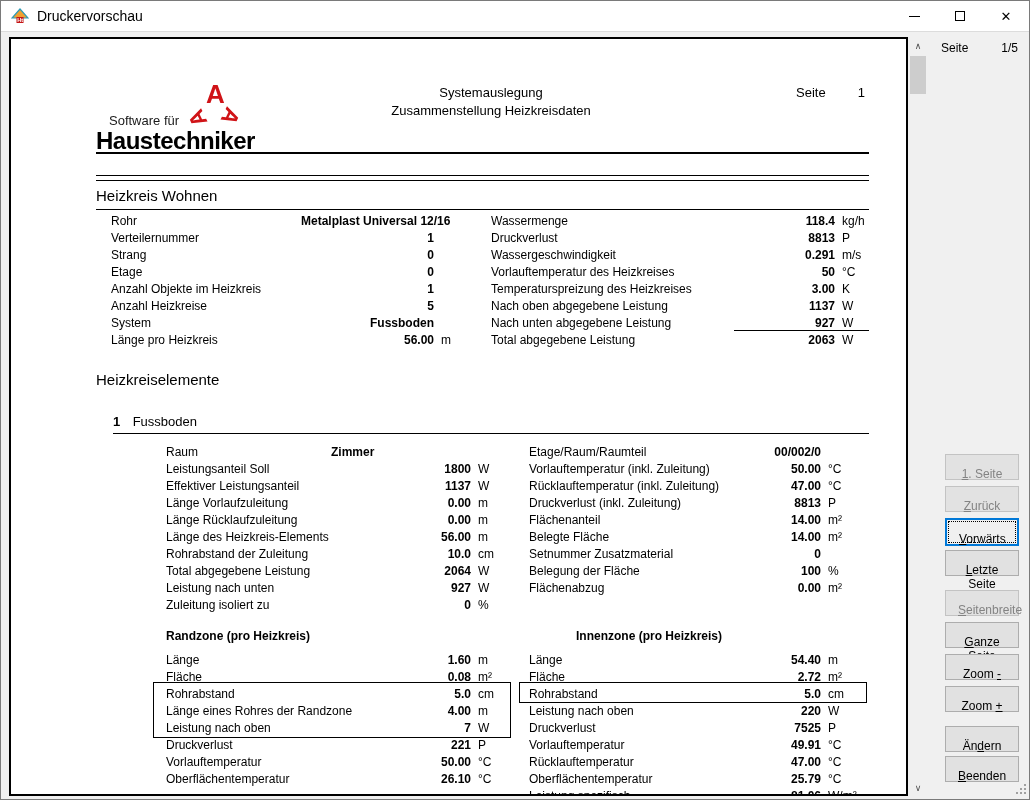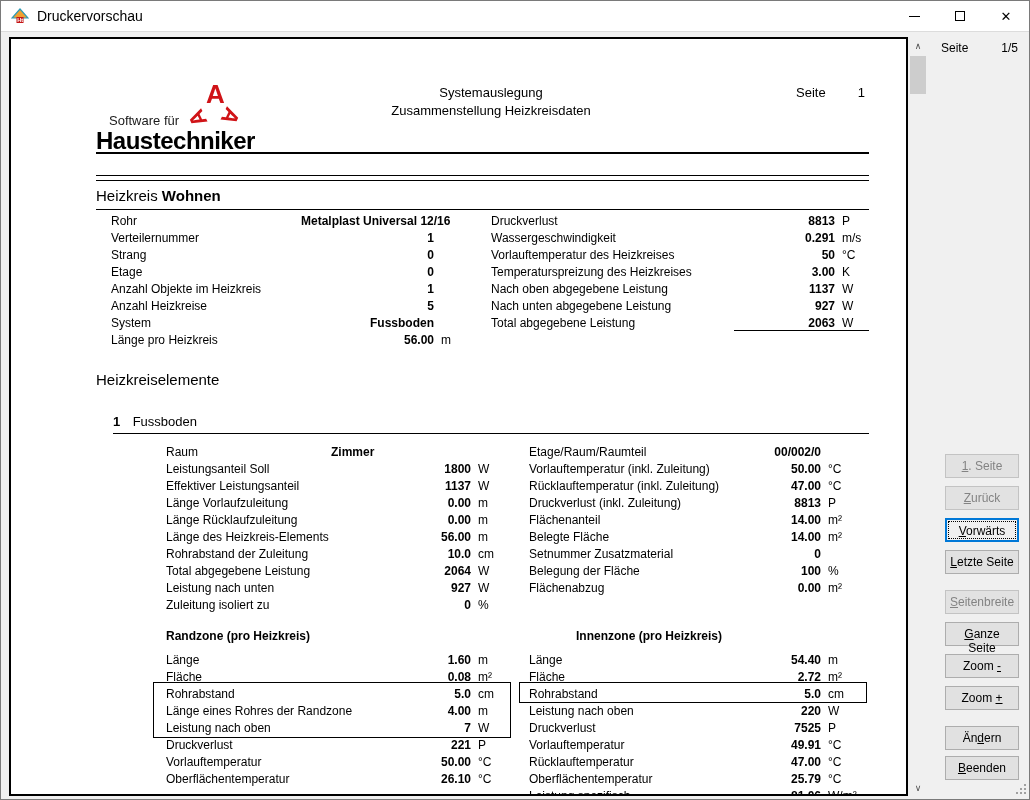--- a/index.html
+++ b/index.html
@@ -40,21 +40,21 @@
   .rule{position:absolute;left:85px;width:773px;background:#000;height:1px;}
   .rule.r1{top:113px;height:2px;}
   .rule.r2a{top:136px;} .rule.r2b{top:141px;}
   .rule.r3{top:170px;}
   .rule.r4{top:394px;left:102px;width:756px;}
   .sum-rule{position:absolute;left:723px;top:291px;width:135px;height:1px;background:#000;}
   
   .doc-h1{position:absolute;font-size:15px;}
   .h-heizkreis{left:85px;top:148px;}
   .h-elemente{left:85px;top:332px;}
-  .bold{font-weight:bold;}
+  .bold{font-weight:normal;}
   .item-head{position:absolute;left:102px;top:375px;font-size:13px;}
   .item-head .num{font-weight:bold;display:inline-block;width:16px;}
   .zone-title{position:absolute;top:590px;font-weight:bold;font-size:12px;}
   .zt-rand{left:155px;} .zt-innen{left:518px;padding-left:47px;}
   
   .col{position:absolute;}
   .row{display:flex;height:17px;line-height:17px;font-size:12px;white-space:nowrap;align-items:baseline;}
   .lbl{flex:none;width:190px;}
   .val{flex:1;text-align:right;font-weight:bold;}
   .unit{flex:none;padding-left:7px;}
@@ -77,21 +77,21 @@
   .scrollbar{position:absolute;left:907px;top:36px;width:20px;height:759px;background:#f0f0f0;}
   .sb-btn{position:absolute;left:0;width:20px;height:17px;display:flex;align-items:center;justify-content:center;
     color:#505050;font-size:9px;background:#f0f0f0;border:none;padding:0;}
   .sb-up{top:0;} .sb-down{bottom:0;}
   .sb-thumb{position:absolute;left:2px;top:19px;width:16px;height:38px;background:#cdcdcd;}
   
   .panel{position:absolute;left:930px;top:32px;width:100px;bottom:0;background:#f0f0f0;}
   .pg-lbl{position:absolute;left:10px;top:8px;font-size:12px;}
   .pg-val{position:absolute;right:13px;top:8px;font-size:12px;}
   .btn{position:absolute;left:14px;width:74px;height:24px;background:#e1e1e1;border:1px solid #adadad;
-    font-family:"Liberation Sans",sans-serif;font-size:12px;color:#000;padding:4px;}
+    font-family:"Liberation Sans",sans-serif;font-size:12px;color:#000;padding:12px;}
   .btn.disabled{color:#838383;border-color:#c3c3c3;background:#e2e2e2;}
   .btn.focused{border:2px solid #0078d7;outline:1px dotted #000;outline-offset:-4px;background:#e5f1fb00;}
   .resize-grip{position:absolute;right:5px;bottom:5px;width:2px;height:2px;background:#a0a0a0;
     box-shadow:-4px 0 0 #a0a0a0,-8px 0 0 #a0a0a0,0 -4px 0 #a0a0a0,-4px -4px 0 #a0a0a0,0 -8px 0 #a0a0a0;}
 </style>
 </head>
 <body>
 
 <div class="window">
 
@@ -180,20 +180,25 @@
           <span class="unit"></span>
         </div>
           <div class="row">
           <span class="lbl">Länge pro Heizkreis</span>
           <span class="val">56.00</span>
           <span class="unit">m</span>
         </div>
         </div>
       <div class="col t1-right">
           <div class="row">
+          <span class="lbl">Wassermenge</span>
+          <span class="val">118.4</span>
+          <span class="unit">kg/h</span>
+        </div>
+          <div class="row">
           <span class="lbl">Druckverlust</span>
           <span class="val">8813</span>
           <span class="unit">P</span>
         </div>
           <div class="row">
           <span class="lbl">Wassergeschwindigkeit</span>
           <span class="val">0.291</span>
           <span class="unit">m/s</span>
         </div>
           <div class="row">

